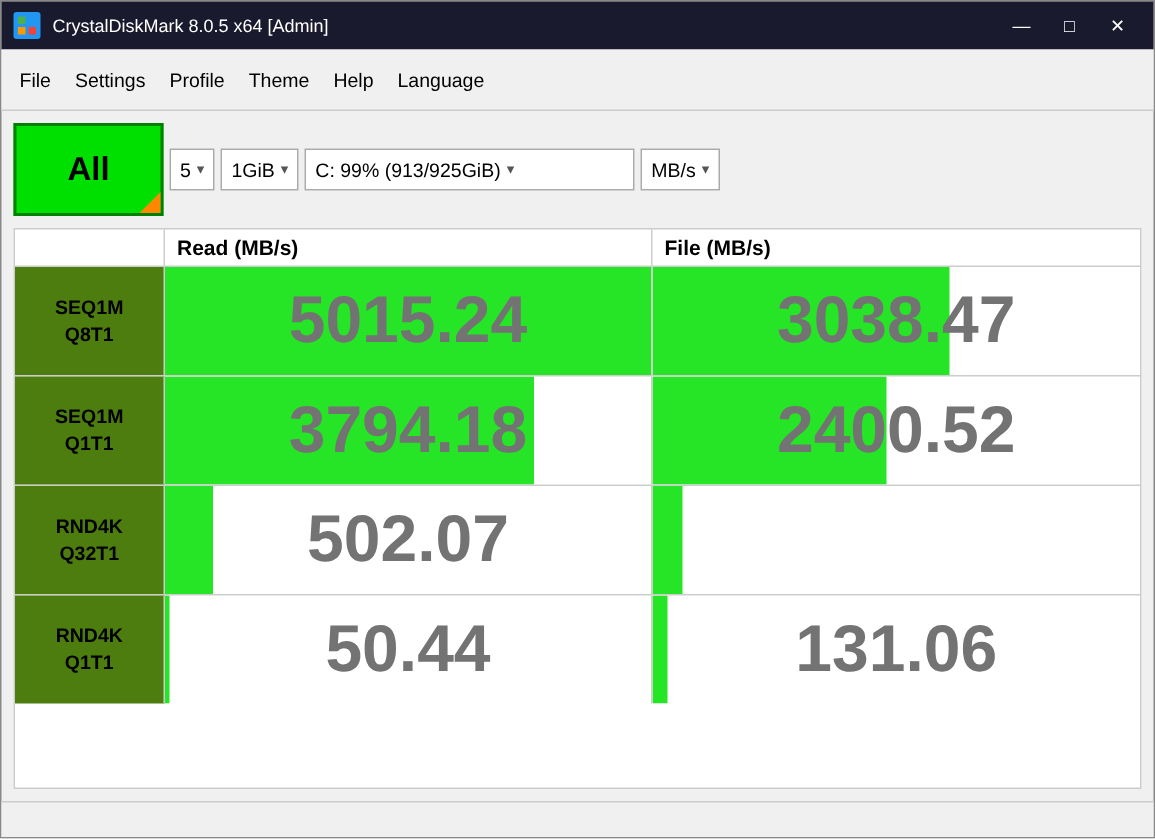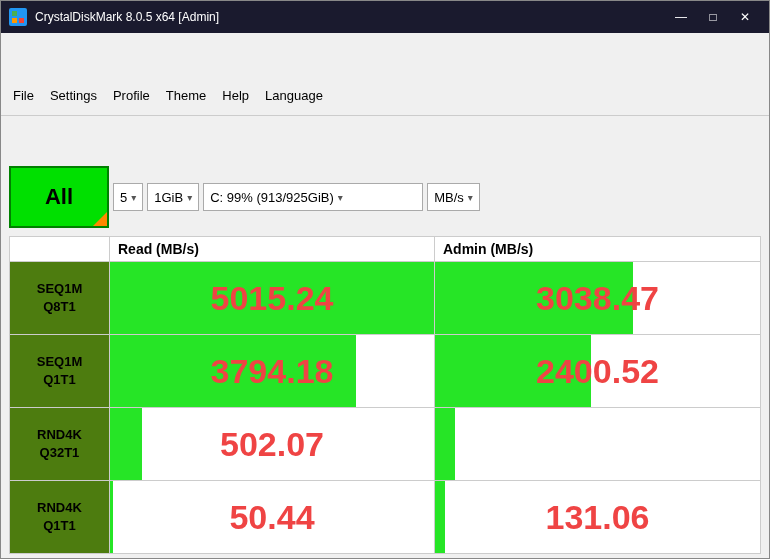--- a/index.html
+++ b/index.html
@@ -10,21 +10,20 @@
       height: 559px;
       overflow: hidden;
     }
     .window {
       width: 770px;
       height: 559px;
       background: #f0f0f0;
       border: 1px solid #888;
       display: flex;
       flex-direction: column;
-      gap: 42px;
     }
     .title-bar {
       background: #1a1a2e;
       color: white;
       display: flex;
       align-items: center;
       padding: 6px 8px;
       height: 32px;
       user-select: none;
     }
@@ -185,22 +184,22 @@
       top: 0;
       left: 0;
       height: 100%;
       background: #00e000;
       opacity: 0.85;
     }
     .value-text {
       position: relative;
       z-index: 1;
       font-weight: bold;
-      font-size: 34px;
-      color: #ef4444;
+      font-size: 44px;
+      color: #737373;
       font-family: Arial, sans-serif;
     }
     .status-bar {
       height: 24px;
       background: #f0f0f0;
       border-top: 1px solid #ccc;
       padding: 3px 6px;
       font-size: 11px;
       color: #444;
     }
@@ -261,21 +260,21 @@
       <div class="select-control">
         <span>MB/s</span>
         <span class="select-arrow">▾</span>
       </div>
     </div>
 
     <div class="bench-table">
       <div class="header-row">
         <div class="header-cell"></div>
         <div class="header-cell">Read (MB/s)</div>
-        <div class="header-cell">Admin (MB/s)</div>
+        <div class="header-cell">File (MB/s)</div>
       </div>
       <div id="table-body">
           <div class="data-row">
       <div class="label-cell">
         <span>SEQ1M<br>Q8T1</span>
       </div>
       <div class="value-cell">
         <div class="bar-bg" style="width:100%"></div>
         <span class="value-text">5015.24</span>
       </div>

